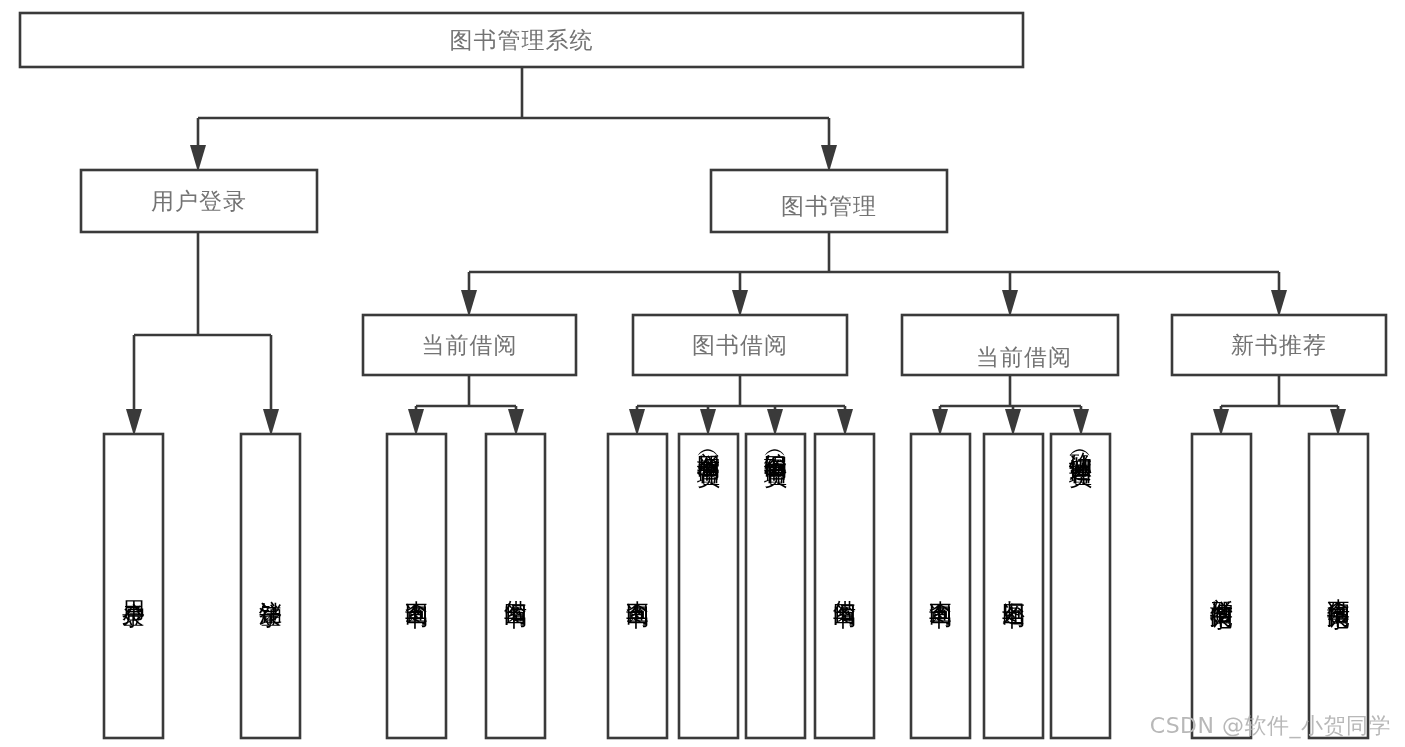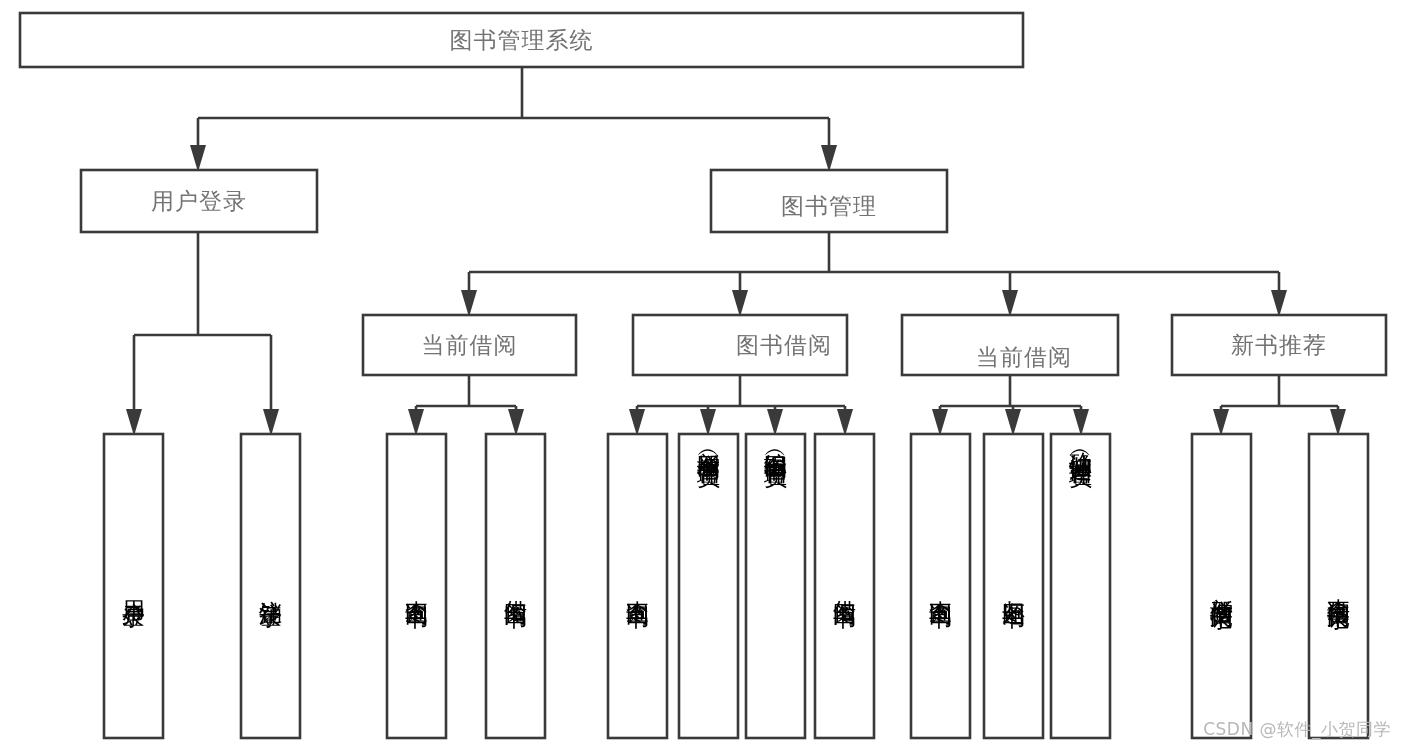--- a/index.html
+++ b/index.html
@@ -69,21 +69,21 @@
     font-size: 23px;
     color: #737373;
     letter-spacing: 1px;
     white-space: nowrap;
   }
   #watermark {
     position: absolute;
     right: 14px;
     bottom: 6px;
     font-family: "DejaVu Sans", "Liberation Sans", sans-serif;
-    font-size: 17px;
+    font-size: 22px;
     color: #b8b8b8;
     letter-spacing: 0.5px;
     white-space: nowrap;
     user-select: none;
   }
 </style>
 </head>
 <body>
 
 <div id="diagram-root">
@@ -199,21 +199,21 @@
   <div class="hlabel-wrap" style="left:81px;  top:170px; width:236px; height:62px;">
     <span class="hlabel-text">用户登录</span>
   </div>
   <div class="hlabel-wrap" style="left:711px; top:170px; width:236px; height:73px;">
     <span class="hlabel-text">图书管理</span>
   </div>
 
   <div class="hlabel-wrap" style="left:363px;  top:315px; width:213px; height:60px;">
     <span class="hlabel-text">当前借阅</span>
   </div>
-  <div class="hlabel-wrap" style="left:633px;  top:315px; width:214px; height:60px;padding-left:44px;">
+  <div class="hlabel-wrap" style="left:633px;  top:315px; width:214px; height:60px;">
     <span class="hlabel-text">图书借阅</span>
   </div>
   <div class="hlabel-wrap" style="left:902px;  top:327px; width:244px; height:60px;">
     <span class="hlabel-text">当前借阅</span>
   </div>
   <div class="hlabel-wrap" style="left:1172px; top:315px; width:214px; height:60px;">
     <span class="hlabel-text">新书推荐</span>
   </div>
 
   <div class="vlabel-wrap" style="left:104px;  top:434px; width:59px; height:304px;">

